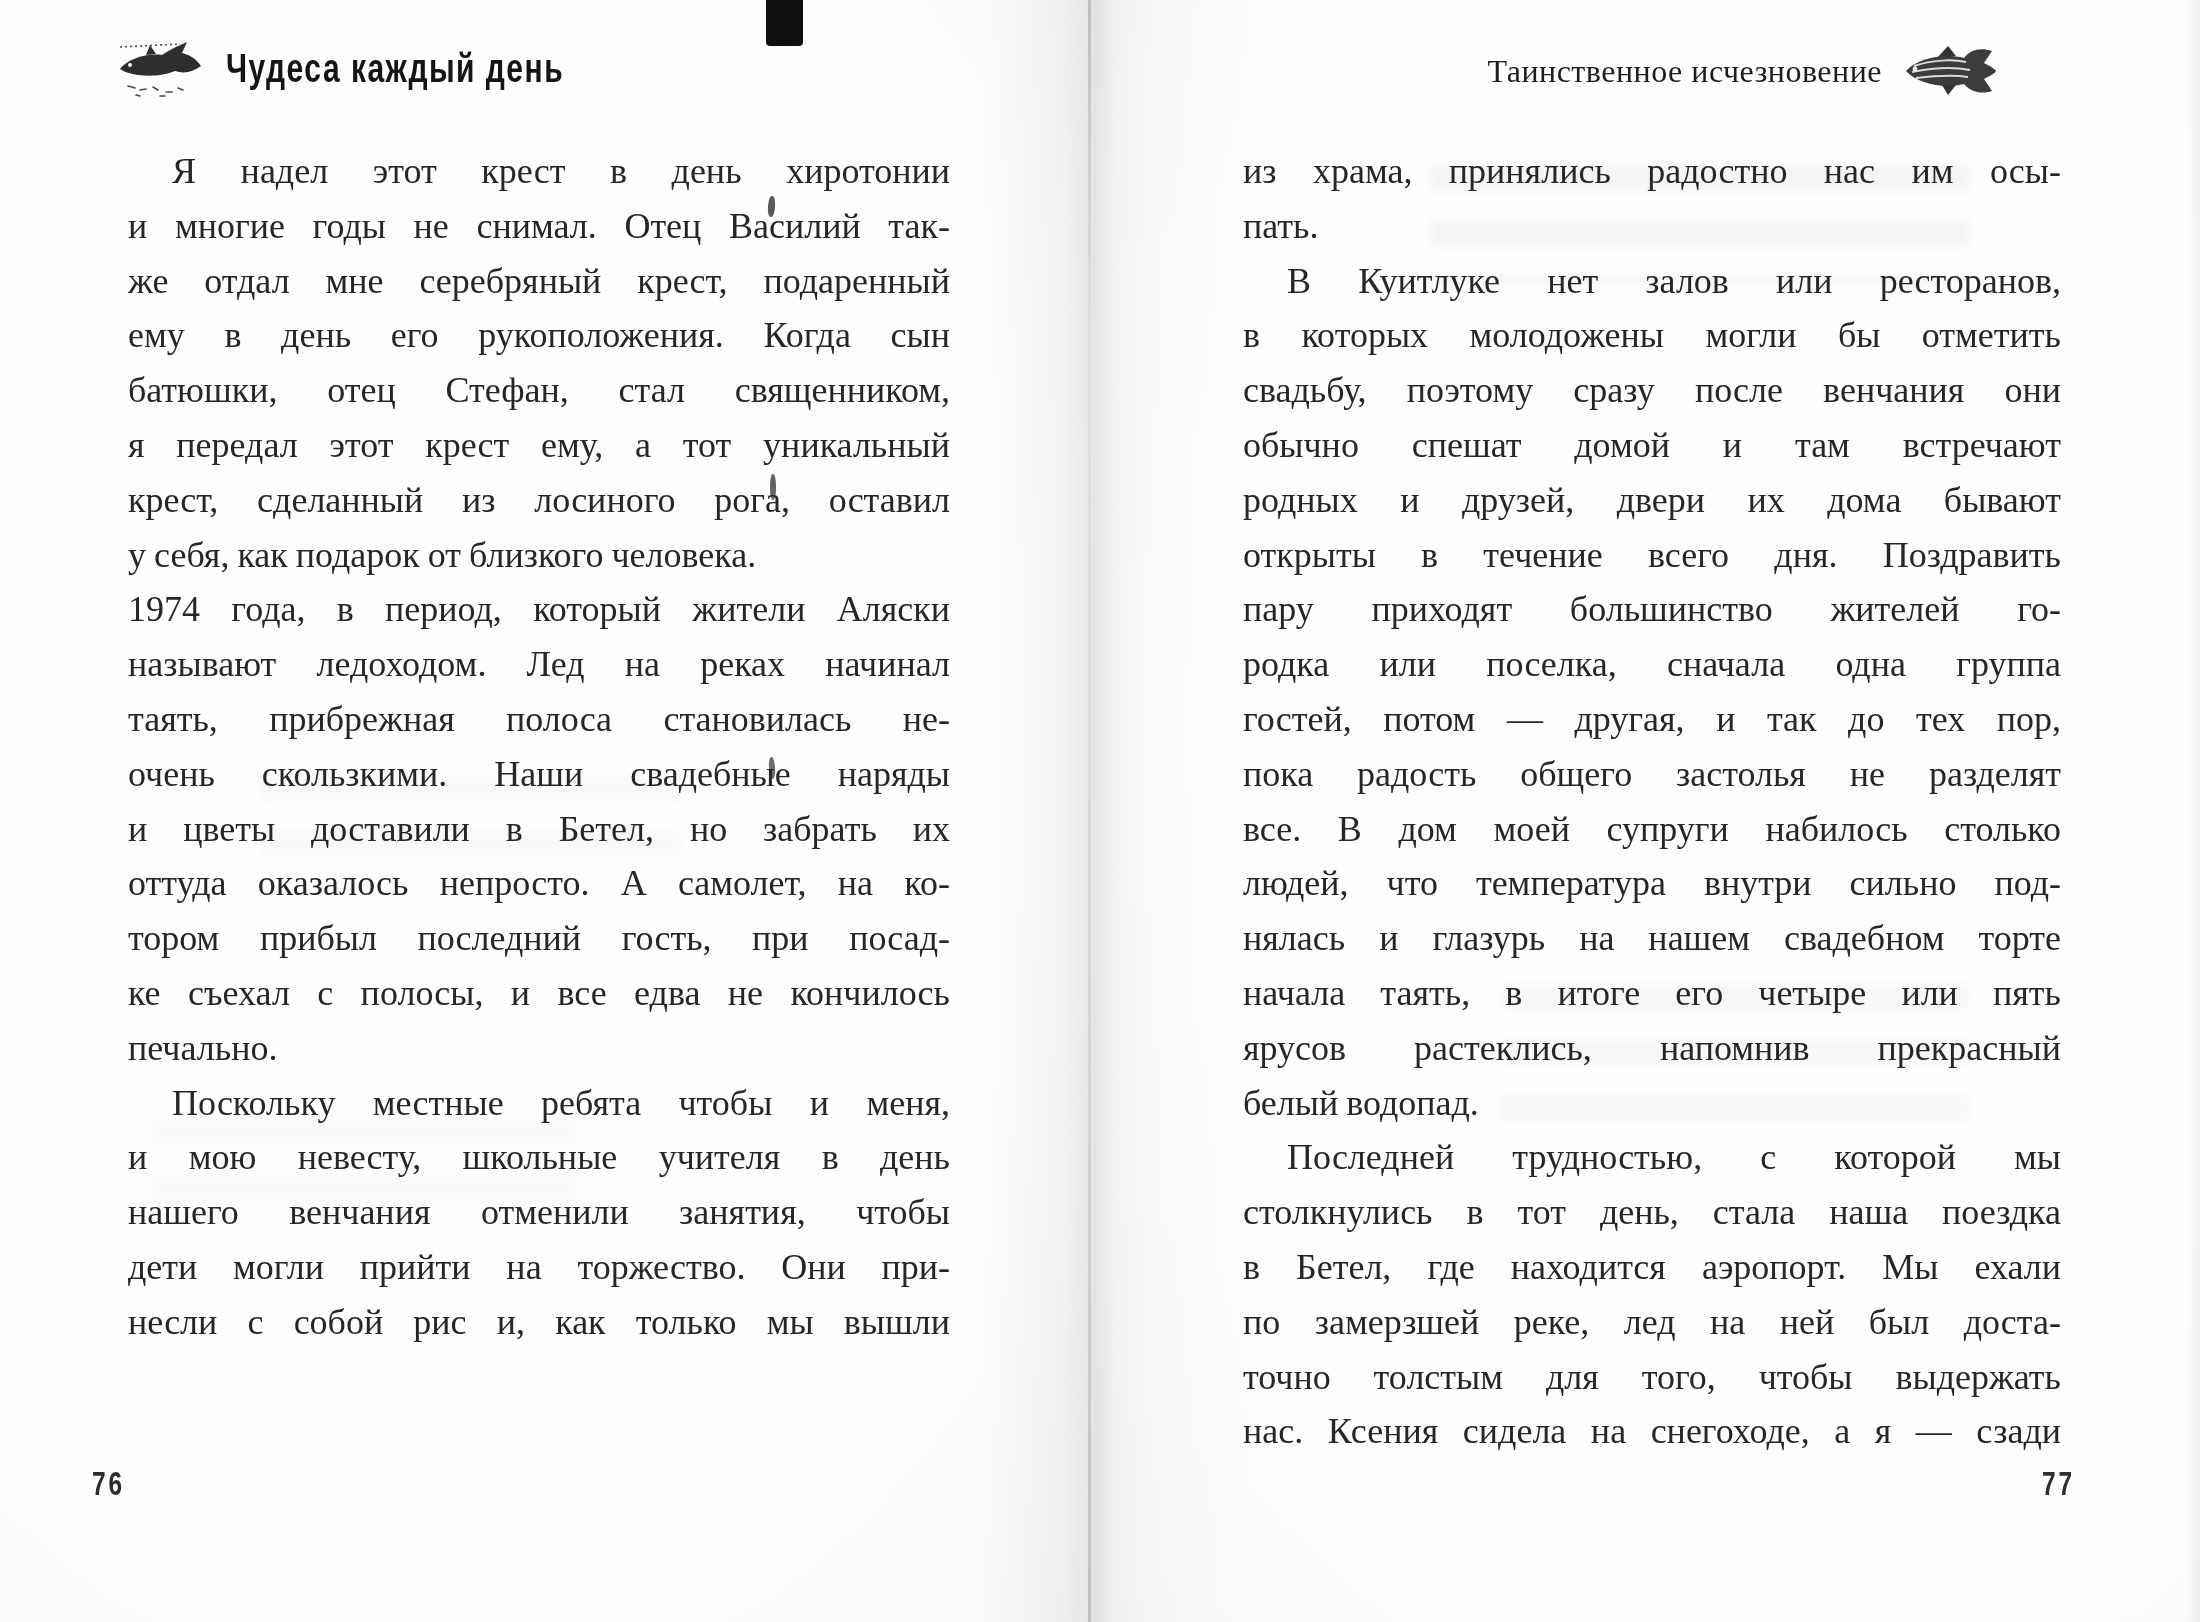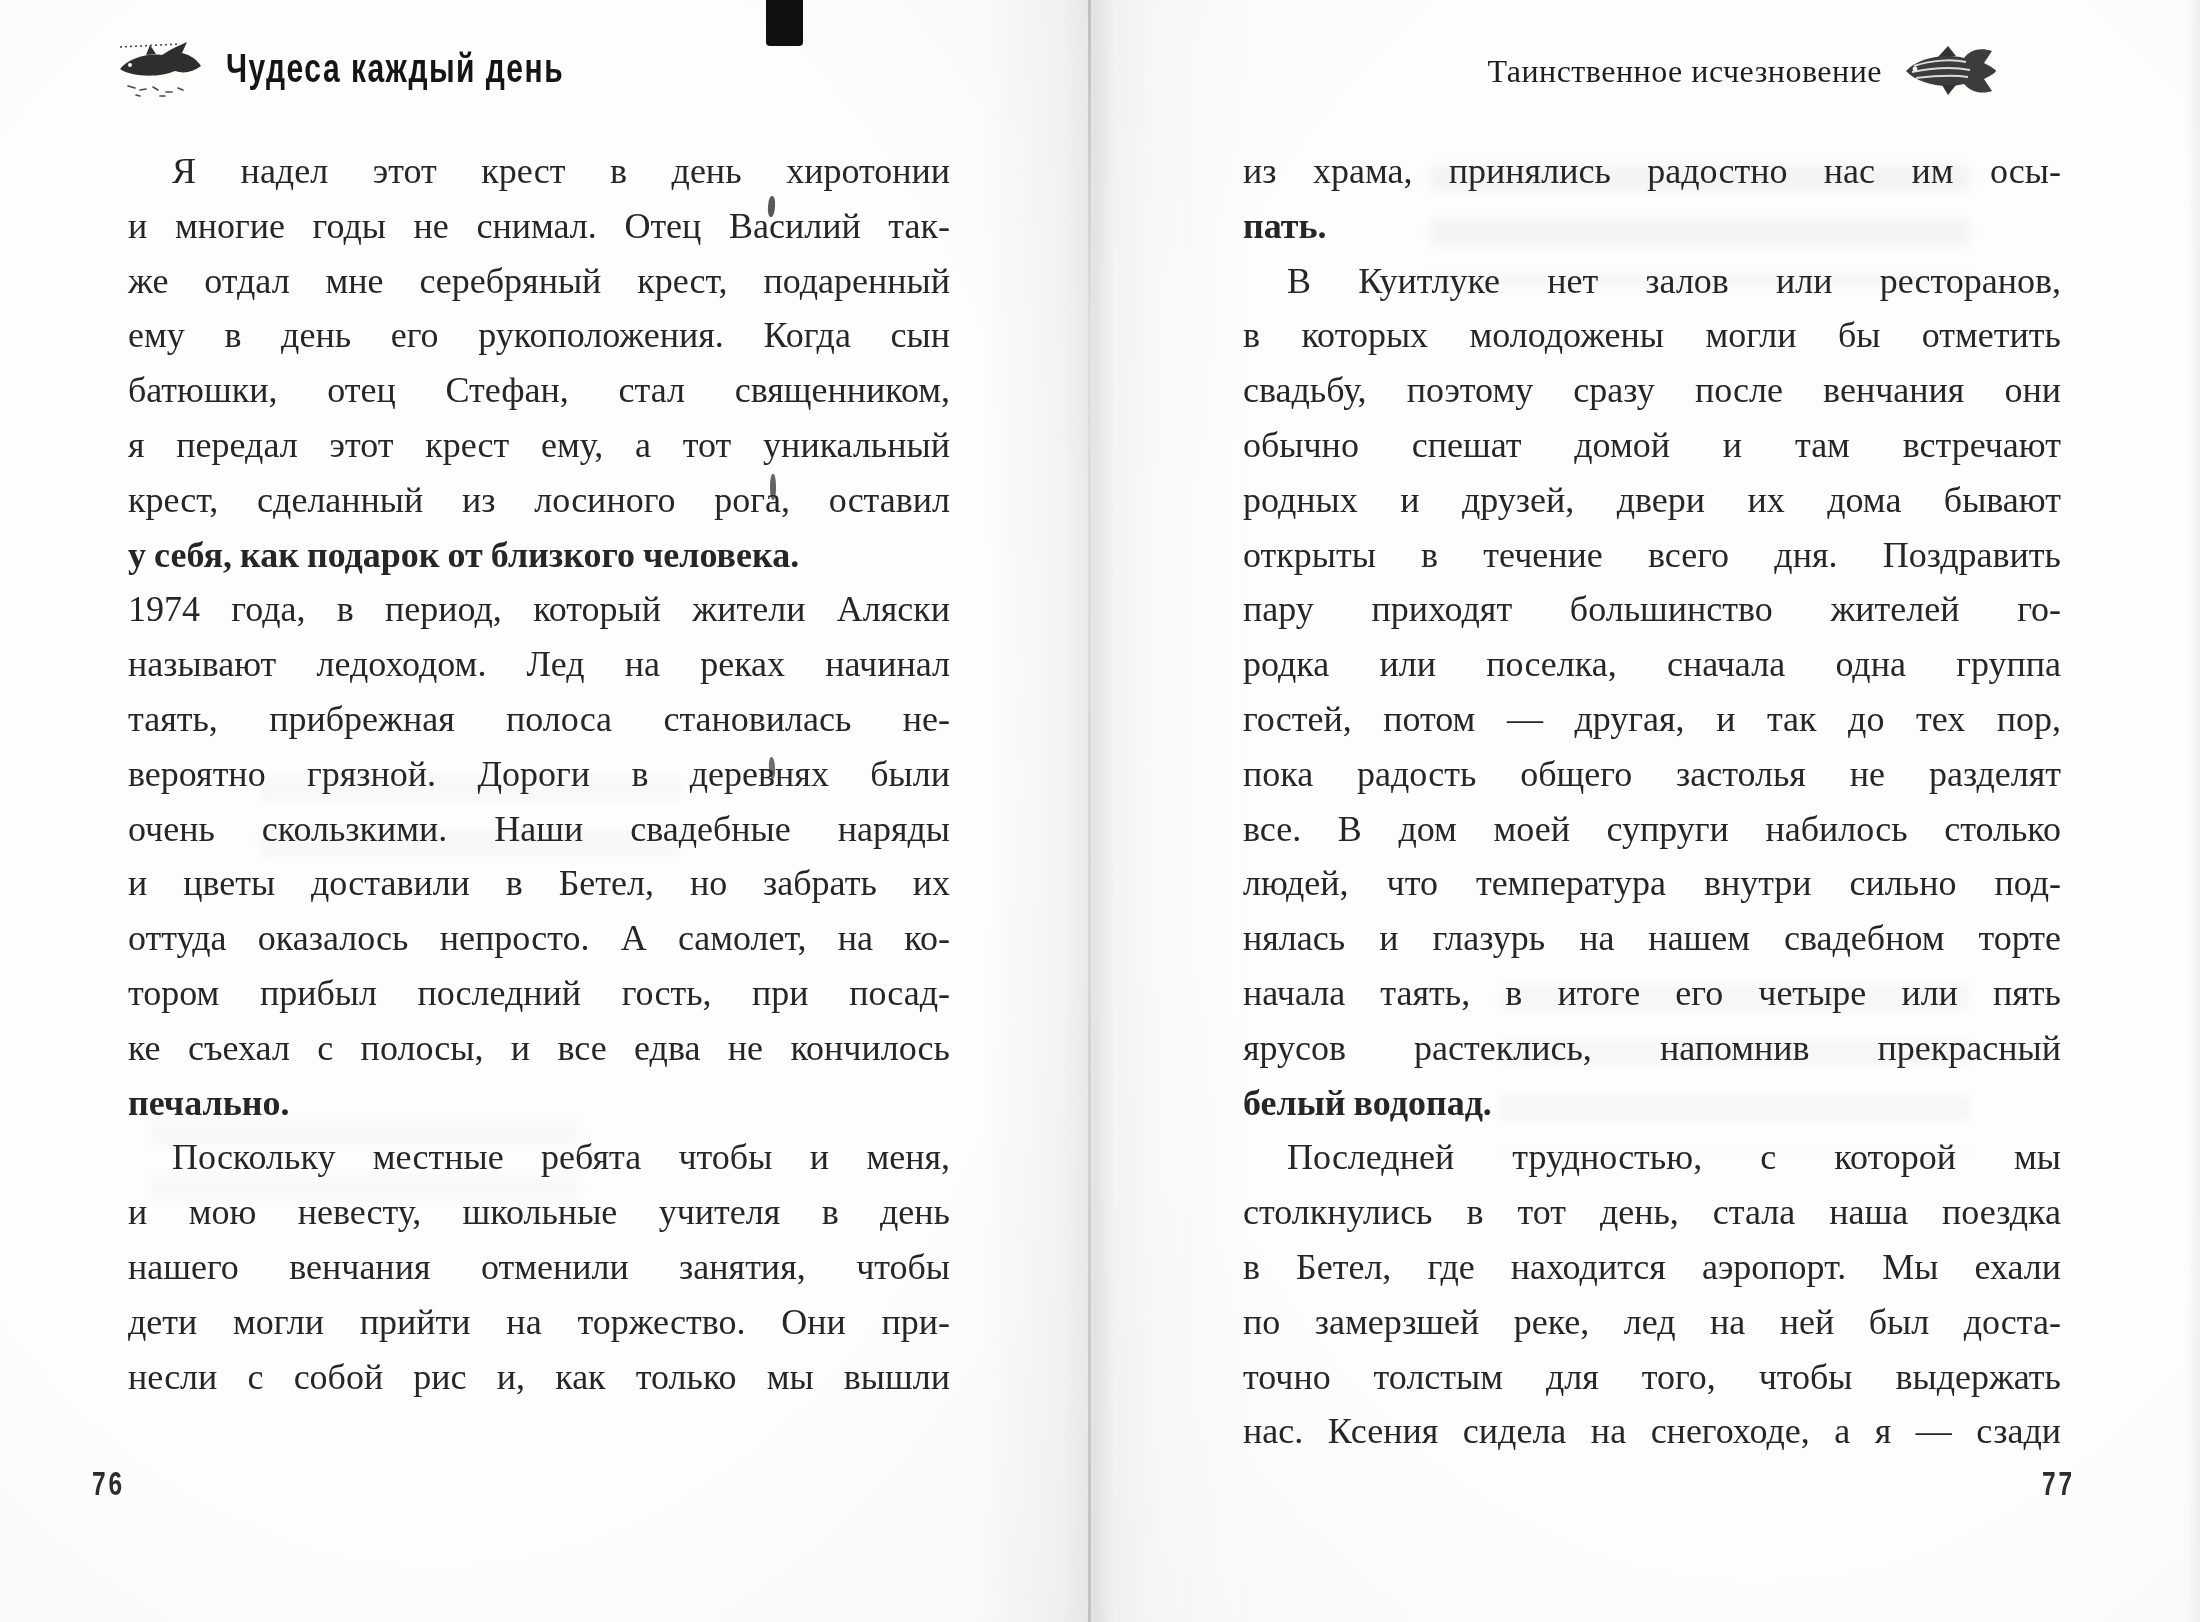--- a/index.html
+++ b/index.html
@@ -72,21 +72,21 @@
     font-size:32px;color:#1d1d1d;white-space:nowrap;
     letter-spacing:0.5px;
   }
 
   
   .textblock{position:absolute;top:124px;font-size:36px;line-height:54.8px;word-spacing:-1px;margin-top:20px;}
   .textblock.tb-left{left:128px;width:822px;}
   .textblock.tb-right{left:1243px;width:818px;}
   .tl{text-align:justify;text-align-last:justify;height:54.8px;overflow:visible;white-space:normal;}
   .tl.ind{text-indent:44px;}
-  .tl.end{text-align-last:left;font-weight:bold;}
+  .tl.end{text-align-last:left;}
 
   
   .pagenum{
     position:absolute;top:1464px;
     font-family:"Liberation Sans","DejaVu Sans",sans-serif;
     font-weight:700;font-size:34px;color:#2d2d2d;letter-spacing:4px;
     transform:scaleX(0.72);transform-origin:left center;
   }
   .pagenum.pn-left{left:92px;}
   .pagenum.pn-right{left:2042px;}
@@ -158,21 +158,20 @@
       <div class="tl">и многие годы не снимал. Отец Василий так-</div>
       <div class="tl">же отдал мне серебряный крест, подаренный</div>
       <div class="tl">ему в день его рукоположения. Когда сын</div>
       <div class="tl">батюшки, отец Стефан, стал священником,</div>
       <div class="tl">я передал этот крест ему, а тот уникальный</div>
       <div class="tl">крест, сделанный из лосиного рога, оставил</div>
       <div class="tl end">у себя, как подарок от близкого человека.</div>
       <div class="tl">1974 года, в период, который жители Аляски</div>
       <div class="tl">называют ледоходом. Лед на реках начинал</div>
       <div class="tl">таять, прибрежная полоса становилась не-</div>
-      <div class="tl">вероятно грязной. Дороги в деревнях были</div>
       <div class="tl">очень скользкими. Наши свадебные наряды</div>
       <div class="tl">и цветы доставили в Бетел, но забрать их</div>
       <div class="tl">оттуда оказалось непросто. А самолет, на ко-</div>
       <div class="tl">тором прибыл последний гость, при посад-</div>
       <div class="tl">ке съехал с полосы, и все едва не кончилось</div>
       <div class="tl end">печально.</div>
       <div class="tl ind">Поскольку местные ребята чтобы и меня,</div>
       <div class="tl">и мою невесту, школьные учителя в день</div>
       <div class="tl">нашего венчания отменили занятия, чтобы</div>
       <div class="tl">дети могли прийти на торжество. Они при-</div>

